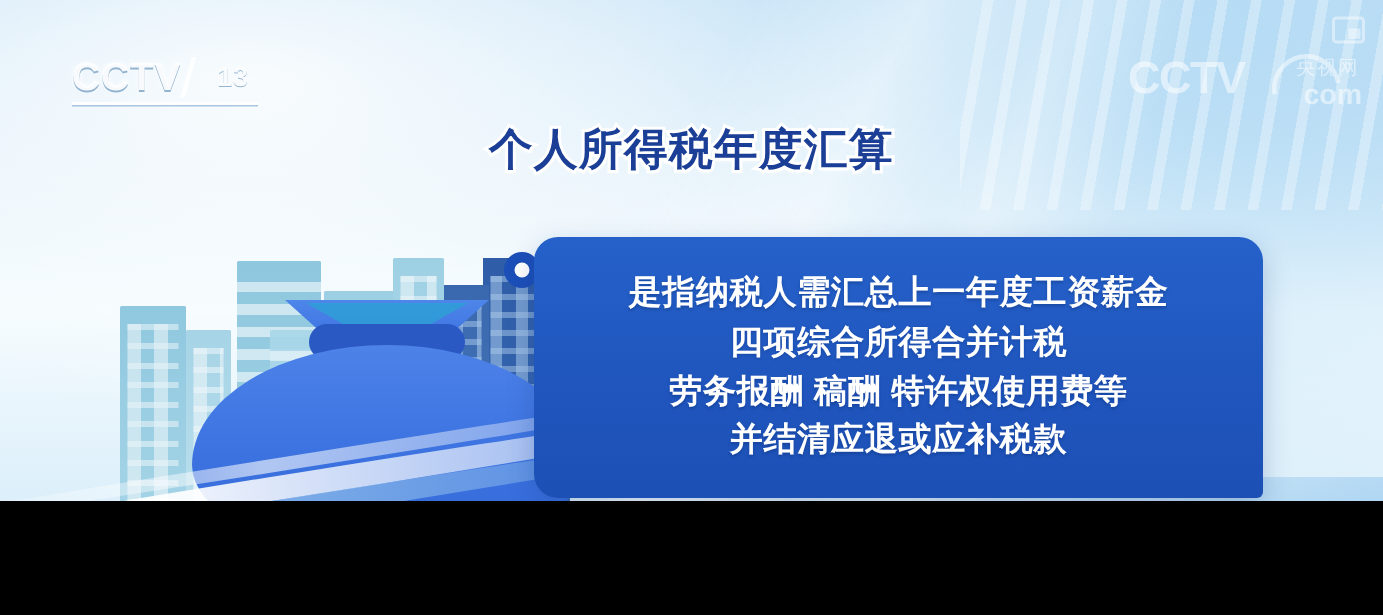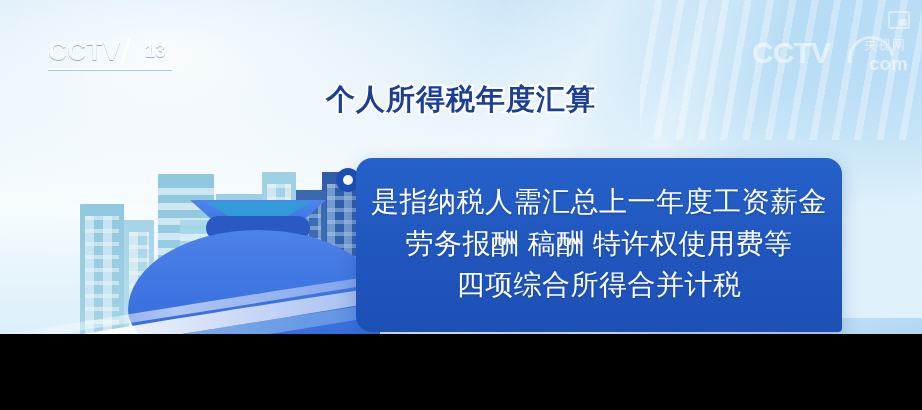--- a/index.html
+++ b/index.html
@@ -232,22 +232,22 @@
   }
   .panel-lines {
     position: absolute; inset: 0;
     display: flex; flex-direction: column; align-items: center; justify-content: center;
     gap: 1px;
     padding: 6px 10px 8px;
     box-sizing: border-box;
   }
   .panel-line {
     color: #ffffff;
-    font-size: 28px;
-    font-weight: 400;
+    font-size: 22px;
+    font-weight: 700;
     letter-spacing: .5px;
     line-height: 1.45;
     white-space: nowrap;
     text-shadow: 0 1px 2px rgba(10,40,100,.35);
   }
 
   
   .node {
     position: absolute; left: 336px; top: 168px; width: 26px; height: 26px;
   }
@@ -390,18 +390,19 @@
 
   <div class="node">
     <div class="tail"></div>
     <div class="ring"></div>
     <div class="core"></div>
   </div>
 
   <div class="panel">
     <div class="panel-lines">
       <div class="panel-line">是指纳税人需汇总上一年度工资薪金</div>
+      <div class="panel-line">四项综合所得合并计税</div>
       <div class="panel-line">劳务报酬  稿酬  特许权使用费等</div>
-      <div class="panel-line">四项综合所得合并计税</div>
+      <div class="panel-line">并结清应退或应补税款</div>
     </div>
   </div>
 
 </div>
 
 </body></html>

